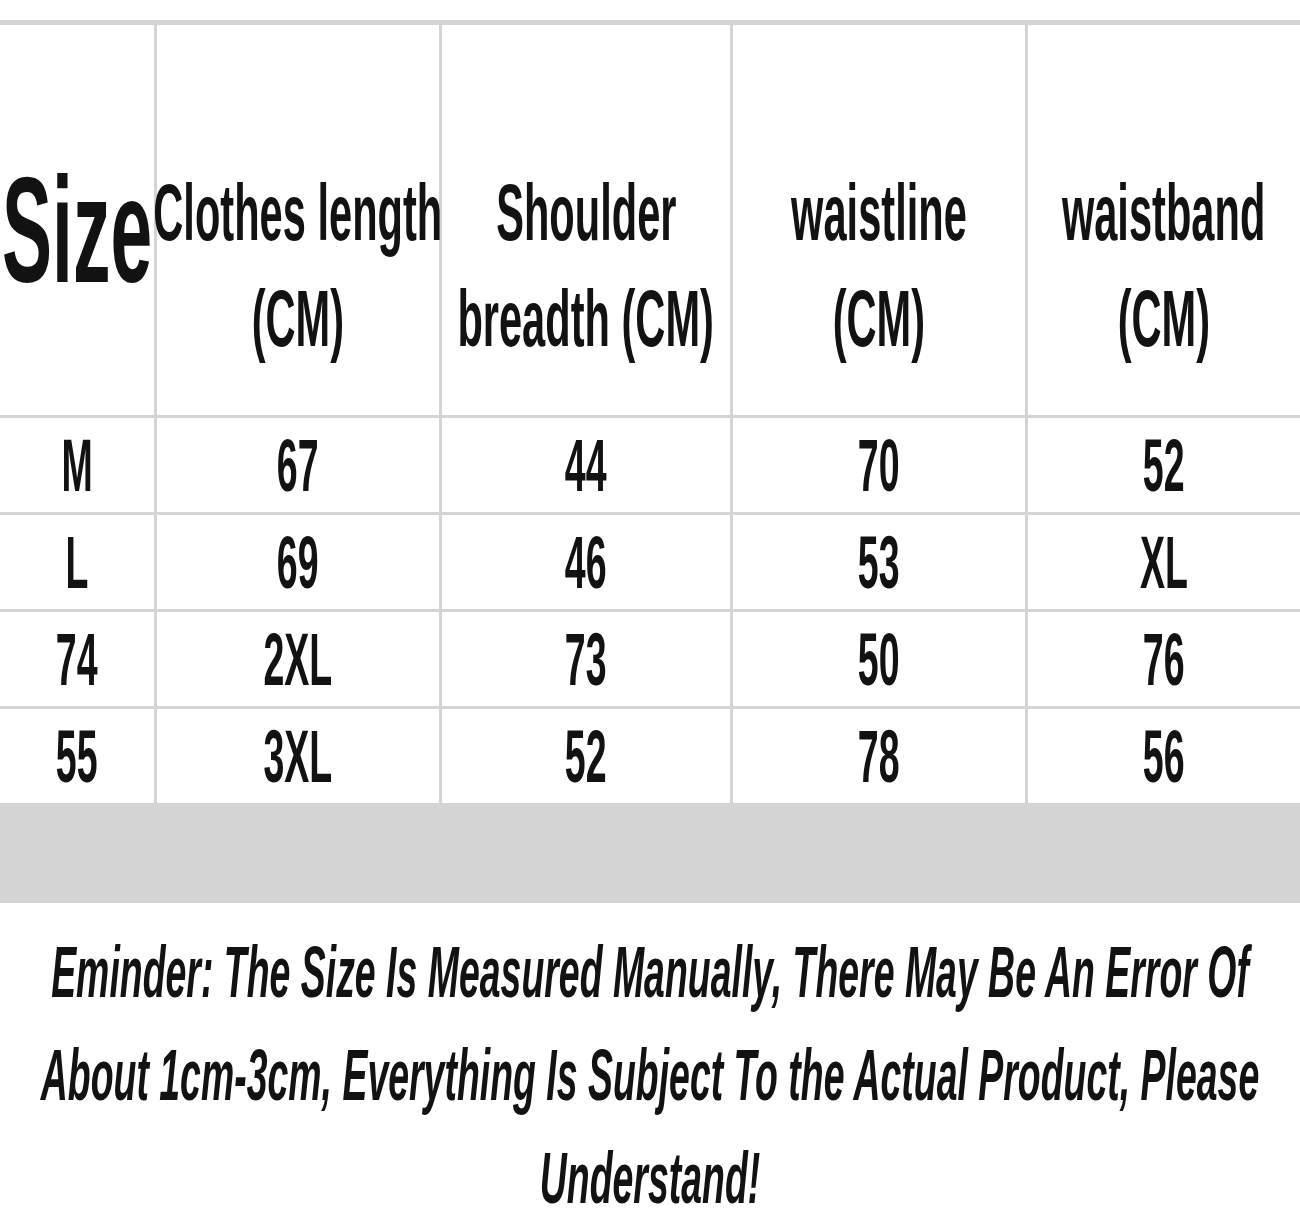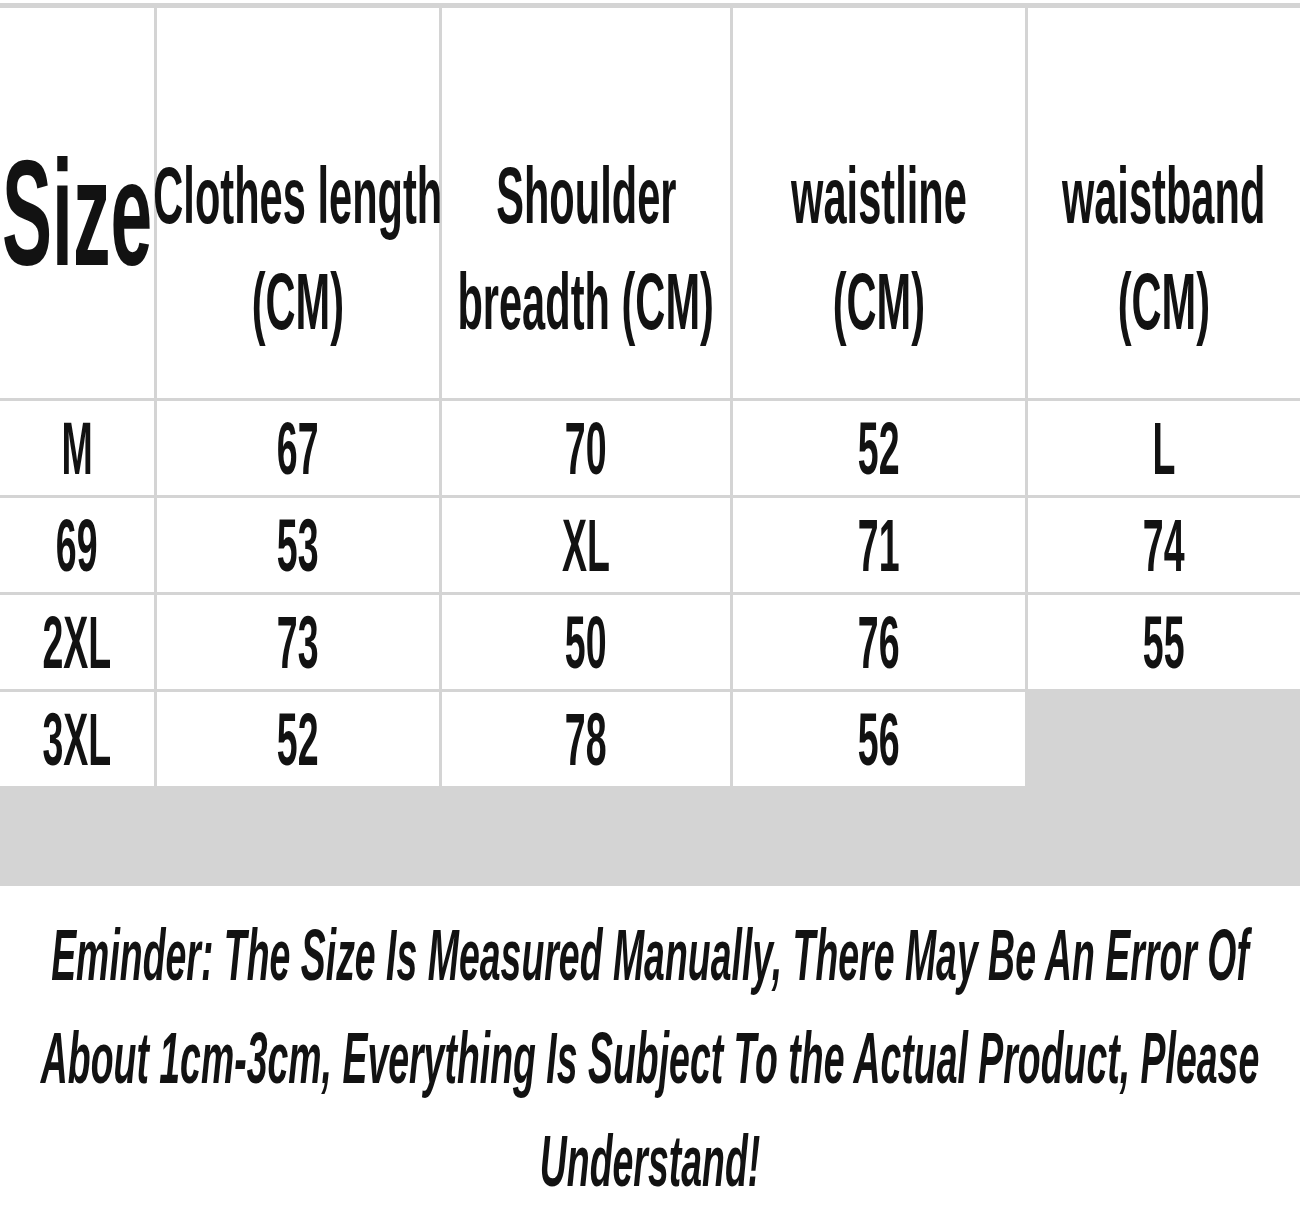--- a/index.html
+++ b/index.html
@@ -10,21 +10,21 @@
   body {
     width: 1300px;
     height: 1218px;
     background: #ffffff;
     color: #121212;
     font-family: "Liberation Sans", "DejaVu Sans", sans-serif;
     font-weight: bold;
   }
   
   .size-table {
-    margin-top: 3px;
+    margin-top: 20px;
     display: grid;
     grid-template-columns: 154px 282px 288px 292px 272px;
     grid-template-rows: 390px 94px 94px 94px 94px 94px;
     gap: 3px;
     background: #d4d4d4;          
     border-top: 5px solid #d4d4d4;
     border-bottom: 3px solid #d4d4d4;
   }
   .cell {
     background: #ffffff;
@@ -102,41 +102,44 @@
     <span class="cx hdr-line">(CM)</span>
   </div>
 
   <div class="cell">
       <span class="cx val">M</span>
     </div>
   <div class="cell">
       <span class="cx val">67</span>
     </div>
   <div class="cell">
+      <span class="cx val">44</span>
+    </div>
+  <div class="cell">
       <span class="cx val">70</span>
     </div>
   <div class="cell">
       <span class="cx val">52</span>
     </div>
 
   <div class="cell">
       <span class="cx val">L</span>
     </div>
   <div class="cell">
       <span class="cx val">69</span>
     </div>
   <div class="cell">
+      <span class="cx val">46</span>
+    </div>
+  <div class="cell">
       <span class="cx val">53</span>
     </div>
 
   <div class="cell">
       <span class="cx val">XL</span>
-    </div>
-  <div class="cell">
-      <span class="cx val">71</span>
     </div>
   <div class="cell">
       <span class="cx val">74</span>
     </div>
 
   <div class="cell">
       <span class="cx val">2XL</span>
     </div>
   <div class="cell">
       <span class="cx val">73</span>

